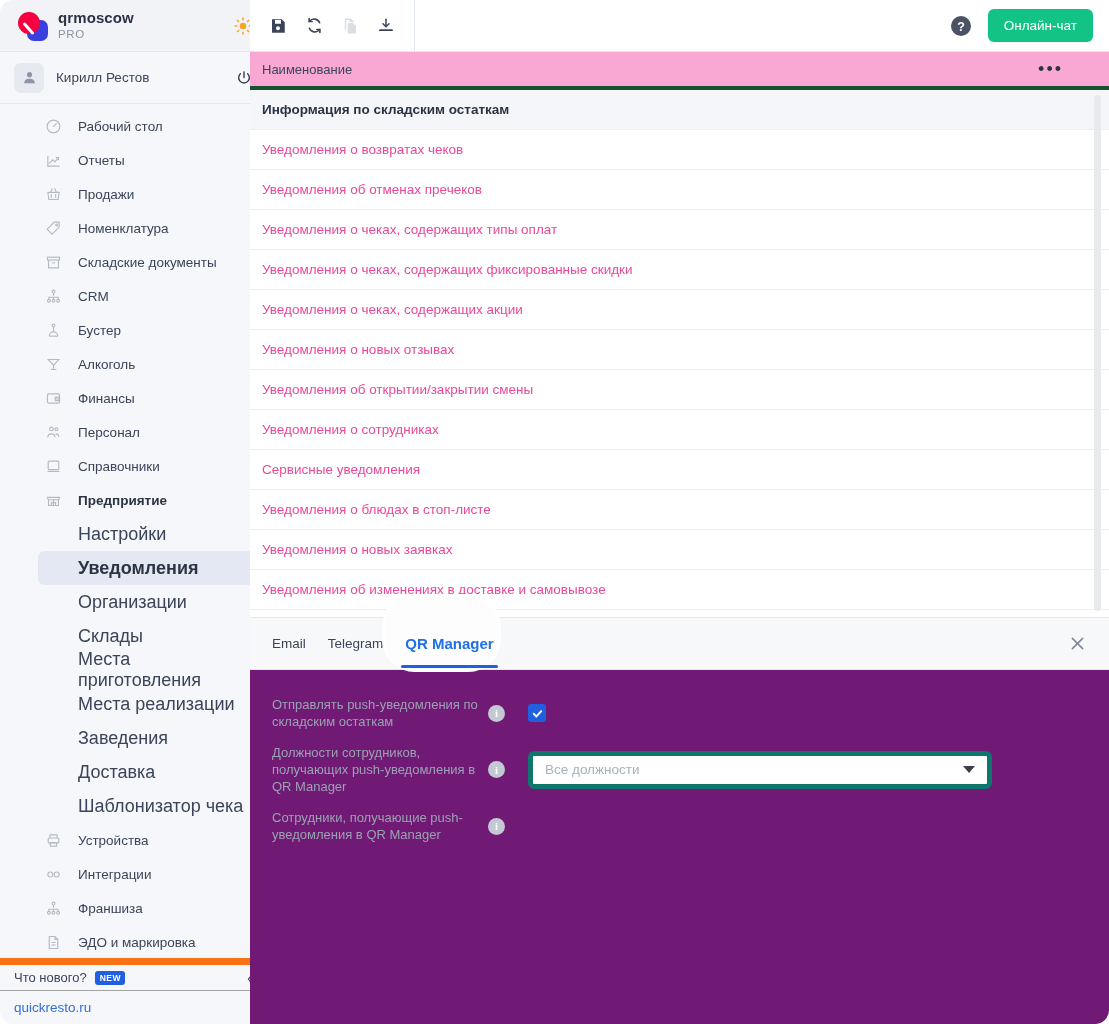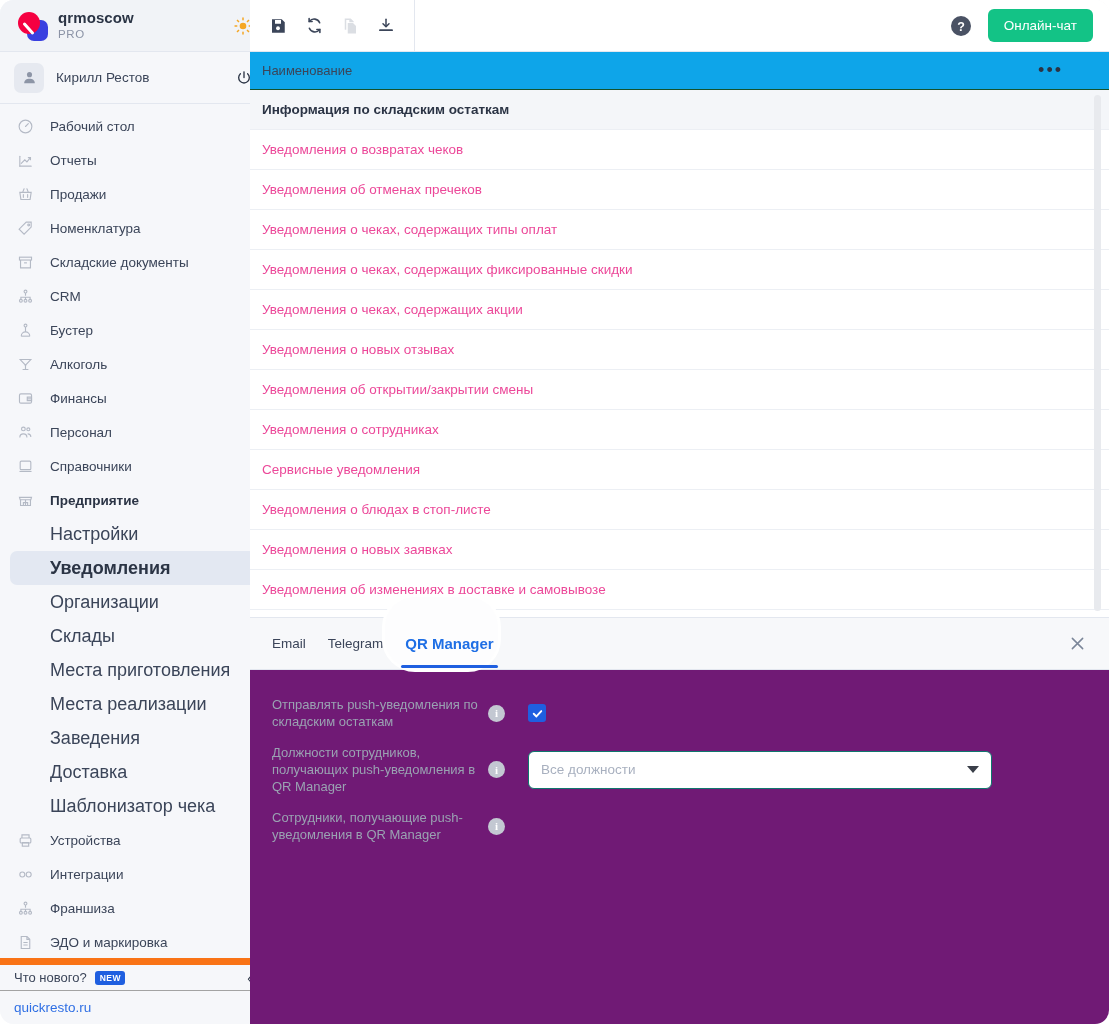--- a/index.html
+++ b/index.html
@@ -69,21 +69,21 @@
     width: 30px; height: 30px; border-radius: 7px;
     background: #e6e9f0;
     display: flex; align-items: center; justify-content: center;
   }
   .user-name {
     margin-left: 12px; font-size: 13.5px; color: #3b4559;
   }
   .power-btn { margin-left: auto; width: 22px; height: 22px; cursor: pointer;
     display:flex; align-items:center; justify-content:center;}
 
-  .nav { flex: 1 1 auto; overflow: hidden; padding-top: 5px; }
+  .nav { flex: 1 1 auto; overflow: hidden; padding-top: 5px; padding-left: 28px; }
   .nav-item {
     display: flex; align-items: center;
     height: 34px; padding: 0 14px; cursor: pointer;
     color: #3b4559; font-size: 13.5px;
   }
   .nav-item .ico {
     width: 22px; height: 22px; flex: 0 0 22px;
     display: flex; align-items: center; justify-content: center;
     margin-right: 14px; opacity: .62;
   }
@@ -147,22 +147,22 @@
   .chat-btn {
     background: #13c386; color: #fff; font-size: 13.5px;
     padding: 9px 16px; border-radius: 6px; cursor: pointer;
     margin-right: 16px; white-space: nowrap;
   }
 
   .list-head {
     height: 38px; flex: 0 0 38px;
     display: flex; align-items: center;
     padding: 0 12px 0 12px;
-    background: #0ea5e9;
-    border-bottom: 1px solid #14532d;
+    background: #f9a8d4;
+    border-bottom: 4px solid #14532d;
   }
   .list-head-title { font-size: 13px; color: #3b4559; }
   .dots {
     margin-left: auto; margin-right: 34px;
     letter-spacing: 2px; color: #2b3445; font-size: 18px;
     line-height: .5; cursor: pointer;
   }
 
   .list-wrap {
     position: relative;
@@ -256,21 +256,21 @@
     margin: 0 23px 0 10px; cursor: pointer;
   }
   .chk {
     width: 18px; height: 18px; border-radius: 3px;
     background: #1f5fe0;
     display: flex; align-items: center; justify-content: center;
     cursor: pointer;
   }
   .select {
     width: 464px; height: 38px;
-    border: 1px solid #0f766e; border-radius: 6px;
+    border: 5px solid #0f766e; border-radius: 6px;
     display: flex; align-items: center;
     padding: 0 12px; cursor: pointer; background: #fff;
   }
   .select-text { font-size: 13.5px; color: #a8b0bf; }
   .caret {
     margin-left: auto;
     width: 0; height: 0;
     border-left: 6px solid transparent;
     border-right: 6px solid transparent;
     border-top: 7px solid #3a3f49;

